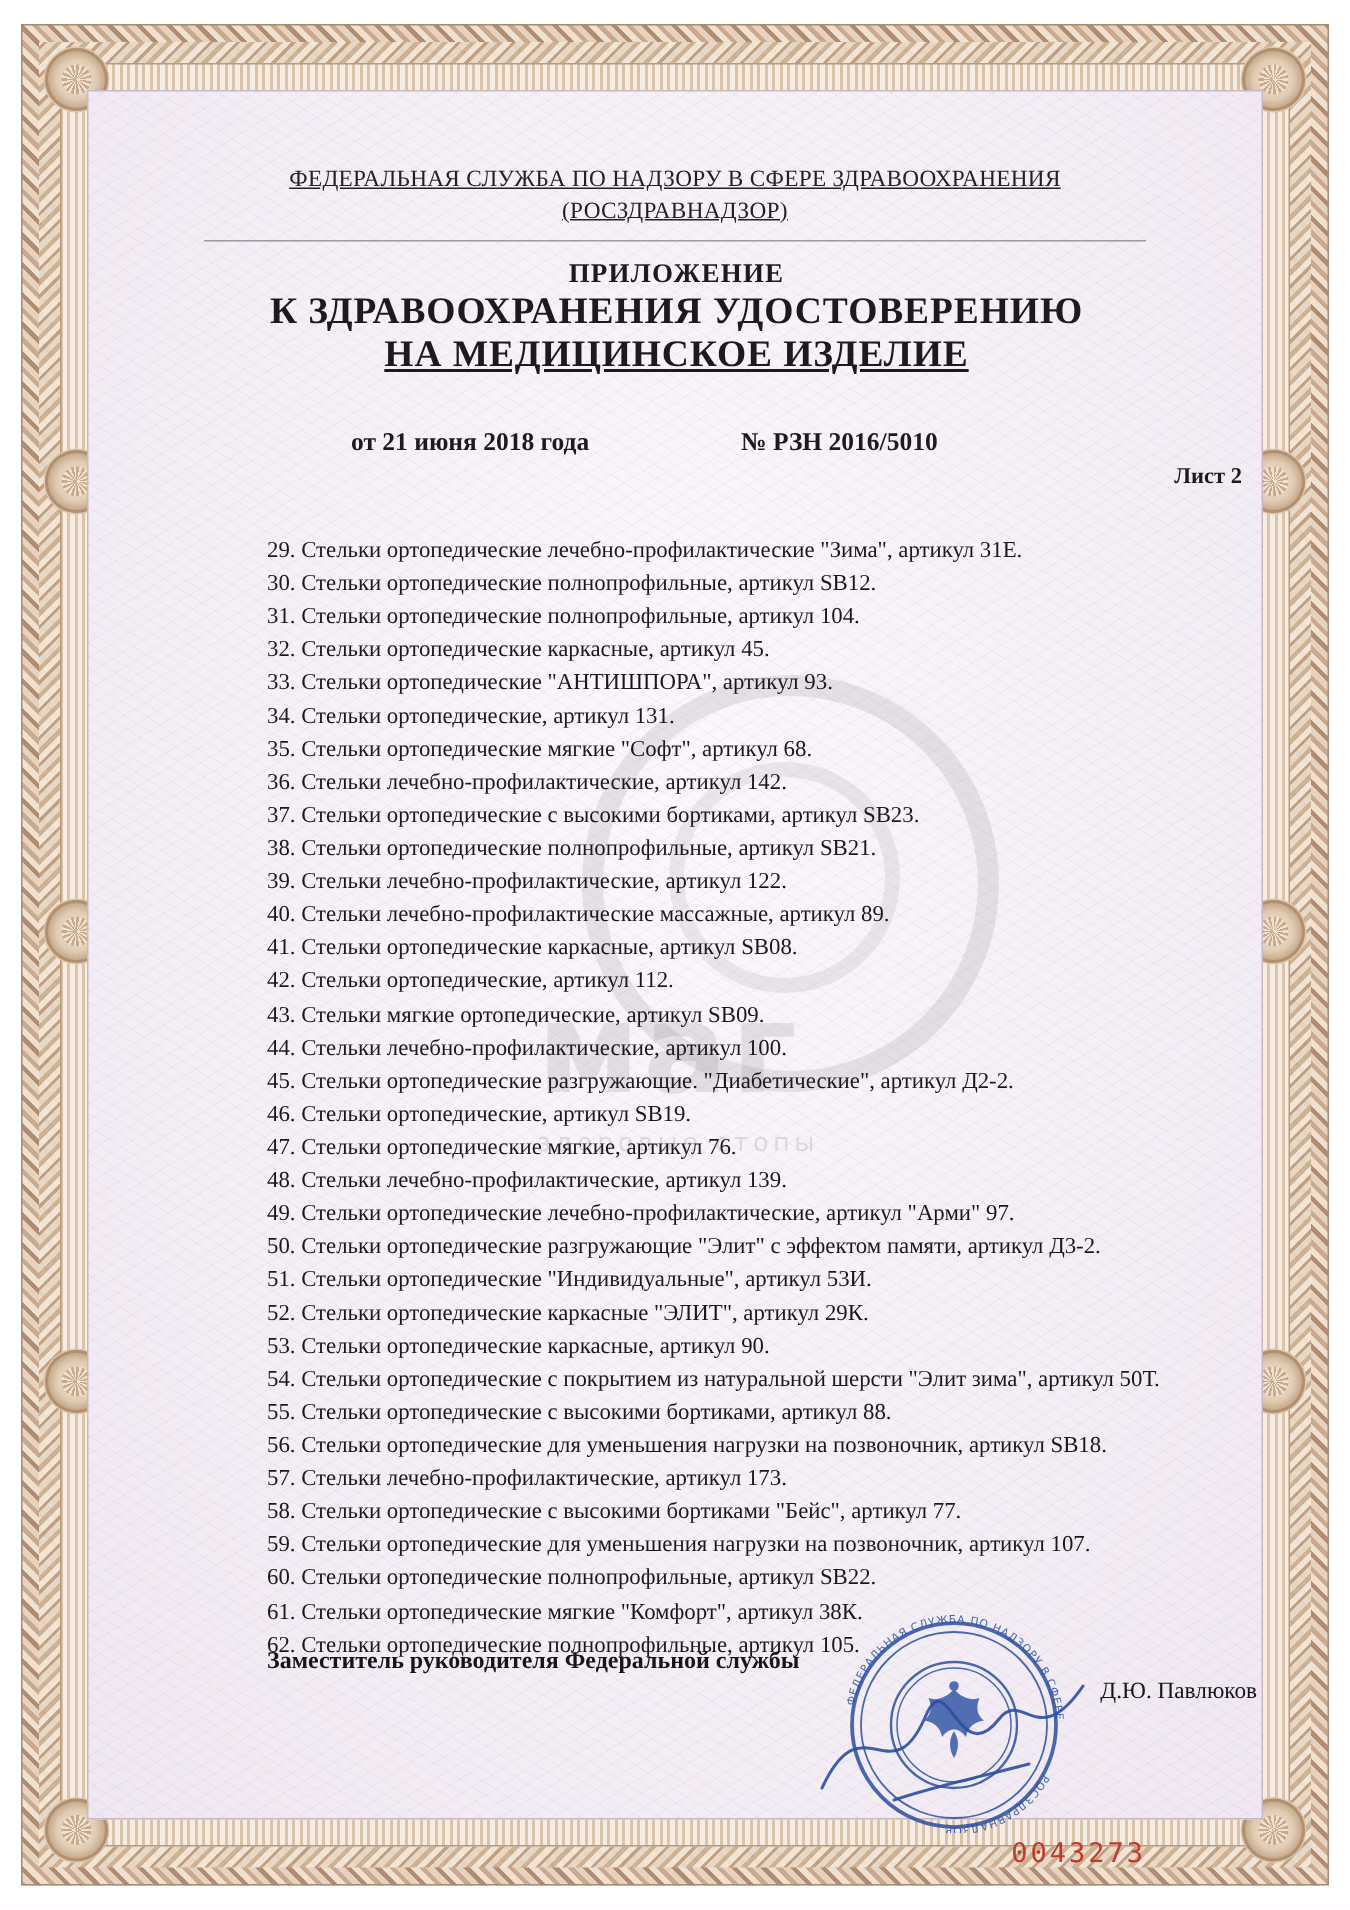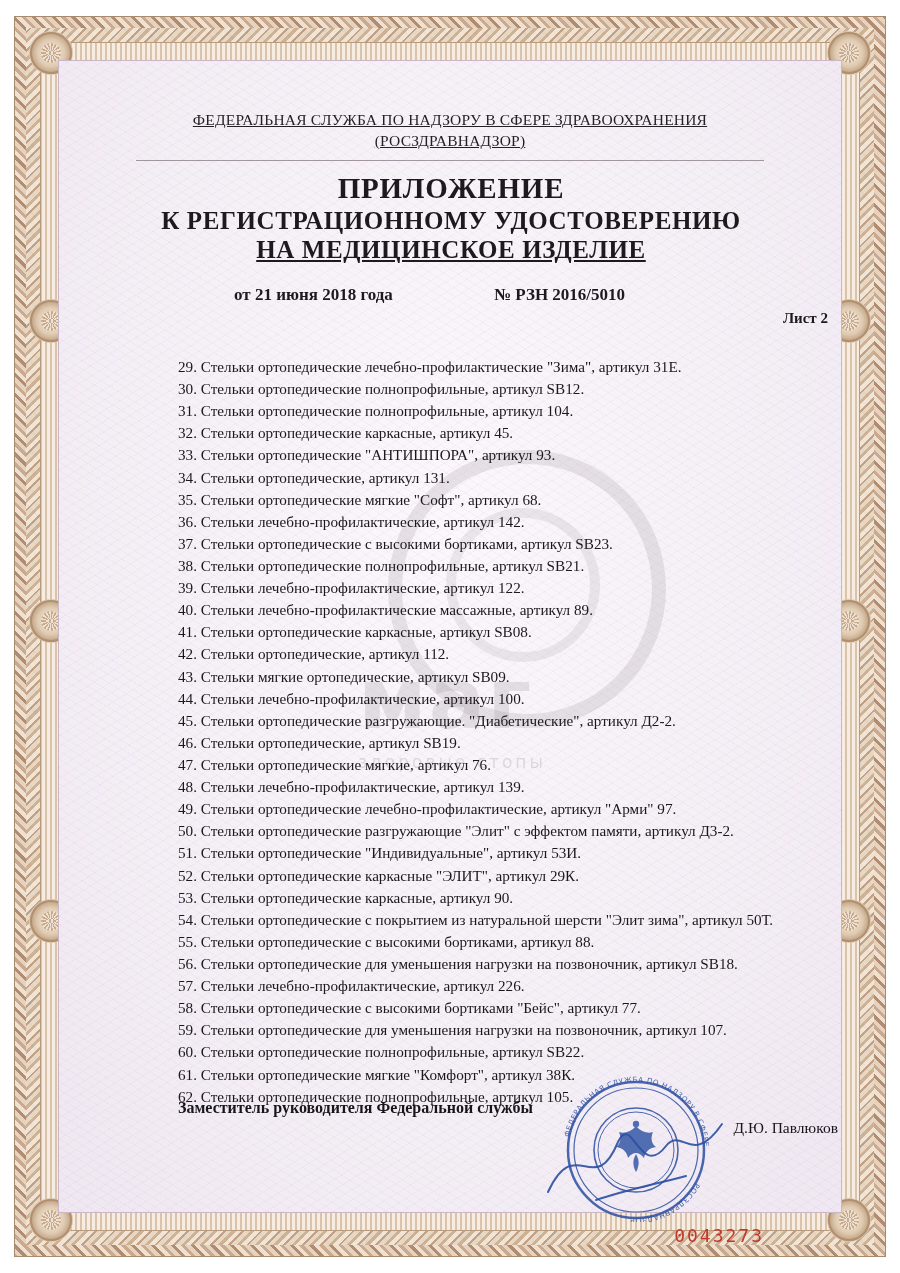--- a/index.html
+++ b/index.html
@@ -176,21 +176,21 @@
   }
 
   .title-block {
     position: absolute;
     left: 58px;
     top: 112px;
     width: 670px;
     text-align: center;
   }
   .title-1 {
-    font-size: 29px;
+    font-size: 18px;
     font-weight: bold;
     letter-spacing: .8px;
     color: #1d191d;
     line-height: 1.16;
   }
   .title-2 {
     font-size: 25px;
     font-weight: bold;
     letter-spacing: .6px;
     color: #1d191d;
@@ -329,21 +329,21 @@
     </div>
 
     <div class="agency">
       <div>ФЕДЕРАЛЬНАЯ СЛУЖБА ПО НАДЗОРУ В СФЕРЕ ЗДРАВООХРАНЕНИЯ</div>
       <div>(РОСЗДРАВНАДЗОР)</div>
     </div>
     <div class="hr"></div>
 
     <div class="title-block">
       <div class="title-1">ПРИЛОЖЕНИЕ</div>
-      <div class="title-2">К РЕГИСТРАЦИОННОМУ УДОСТОВЕРЕНИЮ</div>
+      <div class="title-2">К ЗДРАВООХРАНЕНИЯ УДОСТОВЕРЕНИЮ</div>
       <div class="title-3">НА МЕДИЦИНСКОЕ ИЗДЕЛИЕ</div>
     </div>
 
     <div class="date-row">
       <span class="dt">от  21 июня 2018 года</span>
       <span class="num">№  РЗН 2016/5010</span>
     </div>
     <div class="sheet">Лист  2</div>
 
     <div class="list">
@@ -368,21 +368,21 @@
       <div class="list-item">47. Стельки ортопедические мягкие, артикул 76.</div>
       <div class="list-item">48. Стельки лечебно-профилактические, артикул 139.</div>
       <div class="list-item">49. Стельки ортопедические лечебно-профилактические, артикул "Арми" 97.</div>
       <div class="list-item">50. Стельки ортопедические разгружающие "Элит" с эффектом памяти, артикул Д3-2.</div>
       <div class="list-item">51. Стельки ортопедические "Индивидуальные", артикул 53И.</div>
       <div class="list-item">52. Стельки ортопедические каркасные "ЭЛИТ", артикул 29К.</div>
       <div class="list-item">53. Стельки ортопедические каркасные, артикул 90.</div>
       <div class="list-item">54. Стельки ортопедические с покрытием из натуральной шерсти "Элит зима", артикул 50Т.</div>
       <div class="list-item">55. Стельки ортопедические с высокими бортиками, артикул 88.</div>
       <div class="list-item">56. Стельки ортопедические для уменьшения нагрузки на позвоночник, артикул SB18.</div>
-      <div class="list-item">57. Стельки лечебно-профилактические, артикул 226.</div>
+      <div class="list-item">57. Стельки лечебно-профилактические, артикул 173.</div>
       <div class="list-item">58. Стельки ортопедические с высокими бортиками "Бейс", артикул 77.</div>
       <div class="list-item">59. Стельки ортопедические для уменьшения нагрузки на позвоночник, артикул 107.</div>
       <div class="list-item">60. Стельки ортопедические полнопрофильные, артикул SB22.</div>
       <div class="list-item">61. Стельки ортопедические мягкие "Комфорт", артикул 38К.</div>
       <div class="list-item">62. Стельки ортопедические полнопрофильные, артикул 105.</div>
     </div>
 
     <div class="stamp">
       <svg width="200" height="150" viewBox="0 0 200 150">
         <defs>

